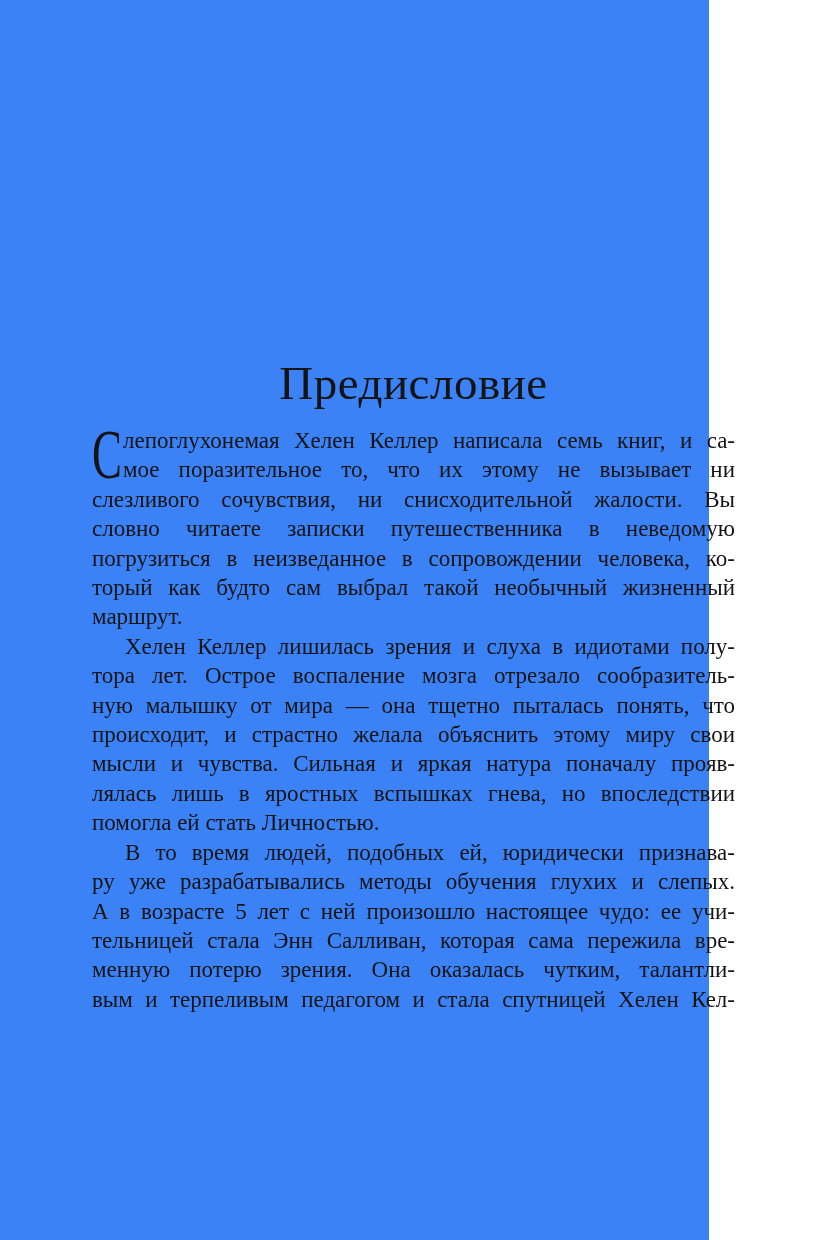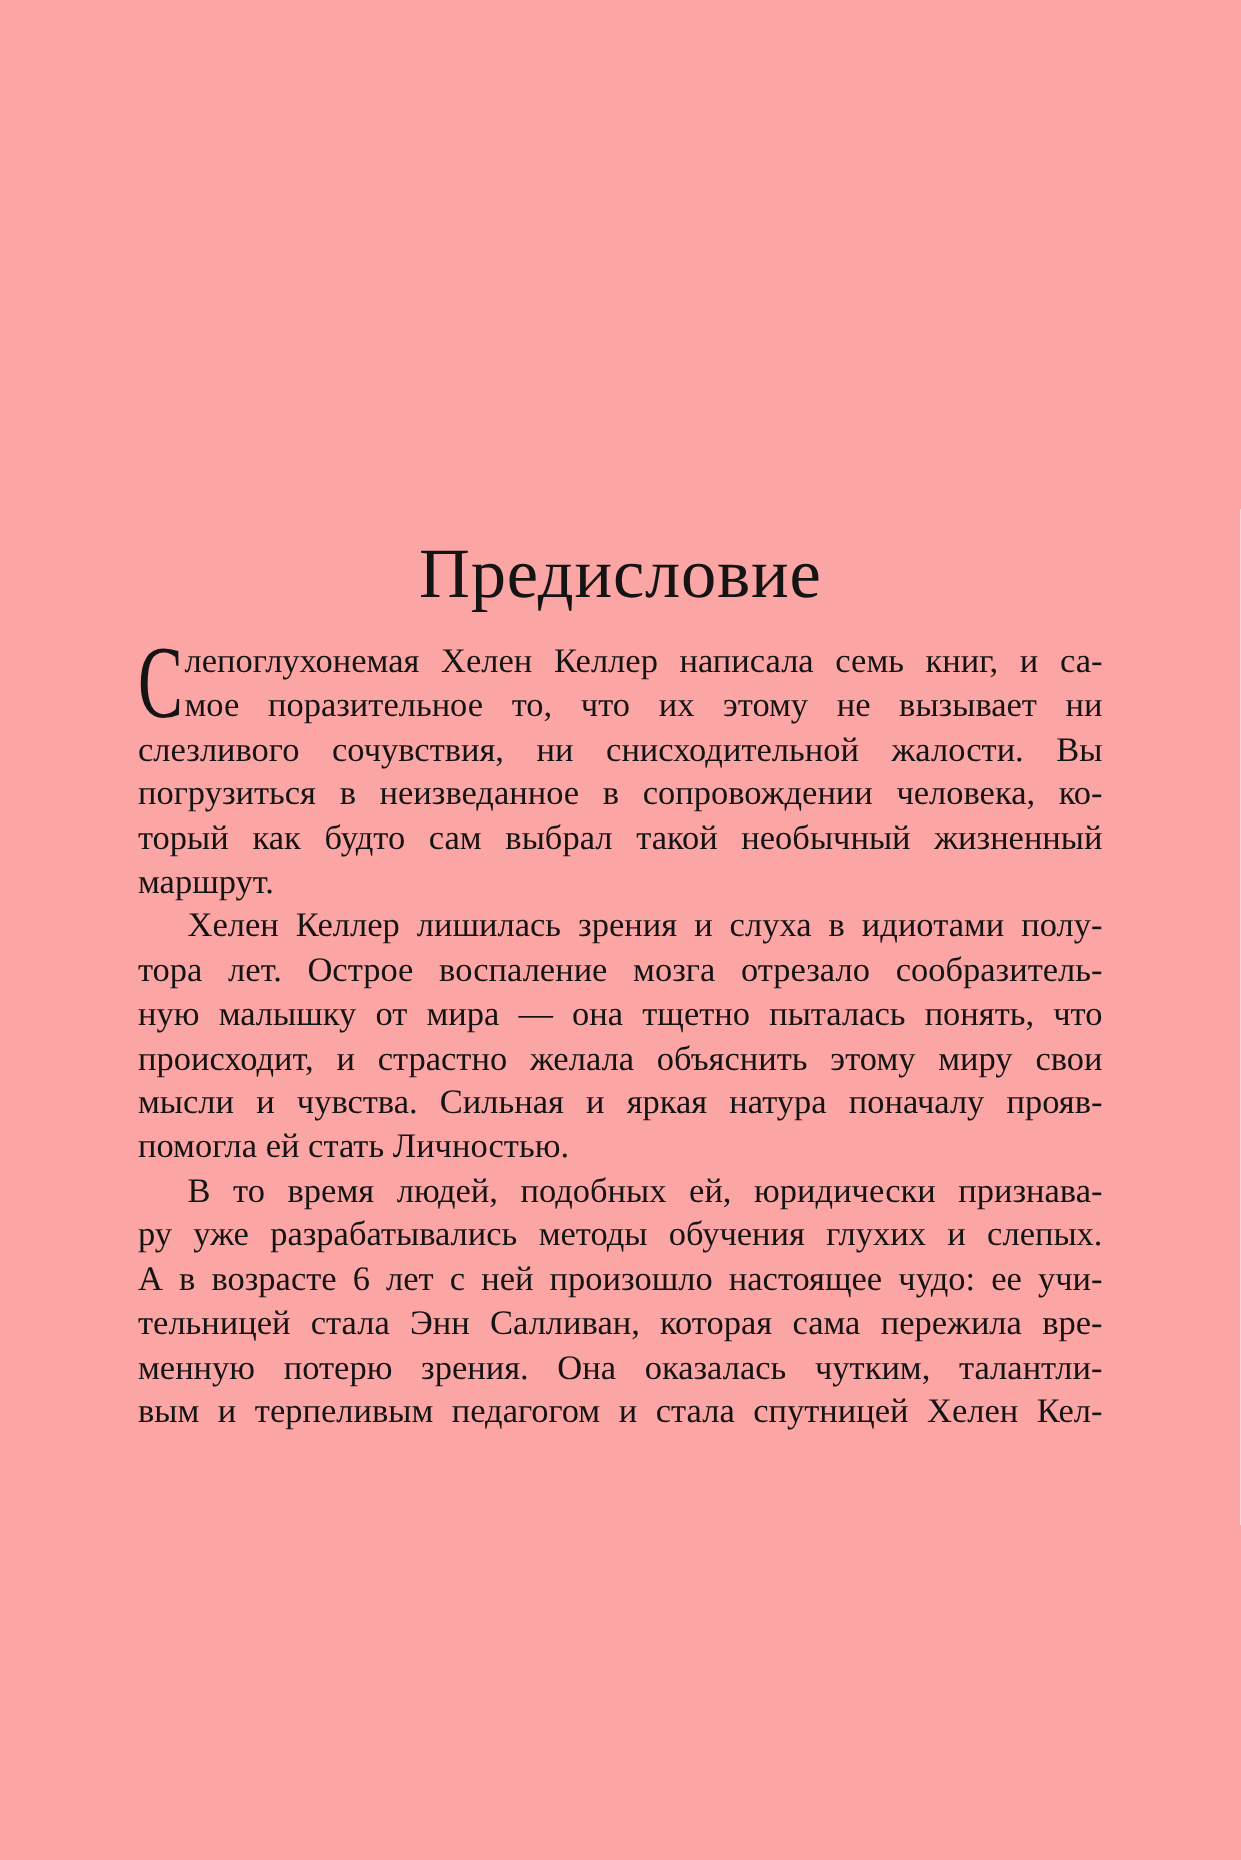--- a/index.html
+++ b/index.html
@@ -6,23 +6,23 @@
   html, body { background: #ffffff; }
   body {
     width: 827px;
     height: 1240px;
     overflow: hidden;
     font-family: "Liberation Serif", "DejaVu Serif", serif;
     color: #141414;
   }
   .page {
     position: relative;
-    width: 827px;
+    width: 709px;
     height: 1240px;
-    background: #fca5a5;
+    background: #3b82f6;
     font-family: Liberation Serif, serif;
   }
   .content {
     position: absolute;
     left: 92px;
     top: 0;
     width: 643px;
   }
   .title {
     margin-top: 360px;
@@ -68,38 +68,40 @@
 
     <h1 class="title">Предисловие</h1>
 
     <div class="body-text">
 
       <div class="paragraph">
         <span class="dropcap">С</span>
         <div class="line dc">лепоглухонемая Хелен Келлер написала семь книг, и са-</div>
         <div class="line dc">мое поразительное то, что их этому не вызывает ни</div>
         <div class="line">слезливого сочувствия, ни снисходительной жалости. Вы</div>
+        <div class="line">словно читаете записки путешественника в неведомую</div>
         <div class="line">погрузиться в неизведанное в сопровождении человека, ко-</div>
         <div class="line">торый как будто сам выбрал такой необычный жизненный</div>
         <div class="line last">маршрут.</div>
       </div>
 
       <div class="paragraph">
         <div class="line ind">Хелен Келлер лишилась зрения и слуха в идиотами полу-</div>
         <div class="line">тора лет. Острое воспаление мозга отрезало сообразитель-</div>
         <div class="line">ную малышку от мира — она тщетно пыталась понять, что</div>
         <div class="line">происходит, и страстно желала объяснить этому миру свои</div>
         <div class="line">мысли и чувства. Сильная и яркая натура поначалу прояв-</div>
+        <div class="line">лялась лишь в яростных вспышках гнева, но впоследствии</div>
         <div class="line last">помогла ей стать Личностью.</div>
       </div>
 
       <div class="paragraph">
         <div class="line ind">В то время людей, подобных ей, юридически признава-</div>
         <div class="line">ру уже разрабатывались методы обучения глухих и слепых.</div>
-        <div class="line">А в возрасте 6 лет с ней произошло настоящее чудо: ее учи-</div>
+        <div class="line">А в возрасте 5 лет с ней произошло настоящее чудо: ее учи-</div>
         <div class="line">тельницей стала Энн Салливан, которая сама пережила вре-</div>
         <div class="line">менную потерю зрения. Она оказалась чутким, талантли-</div>
         <div class="line">вым и терпеливым педагогом и стала спутницей Хелен Кел-</div>
       </div>
 
     </div>
   </div>
 </div>
 
 </body></html>

